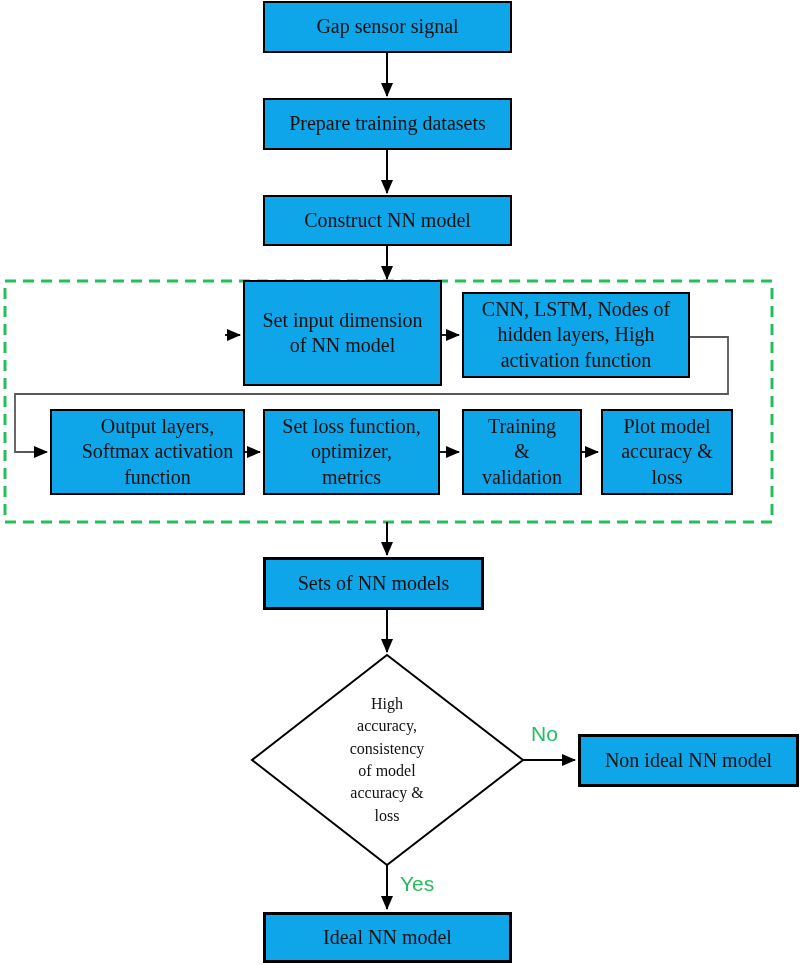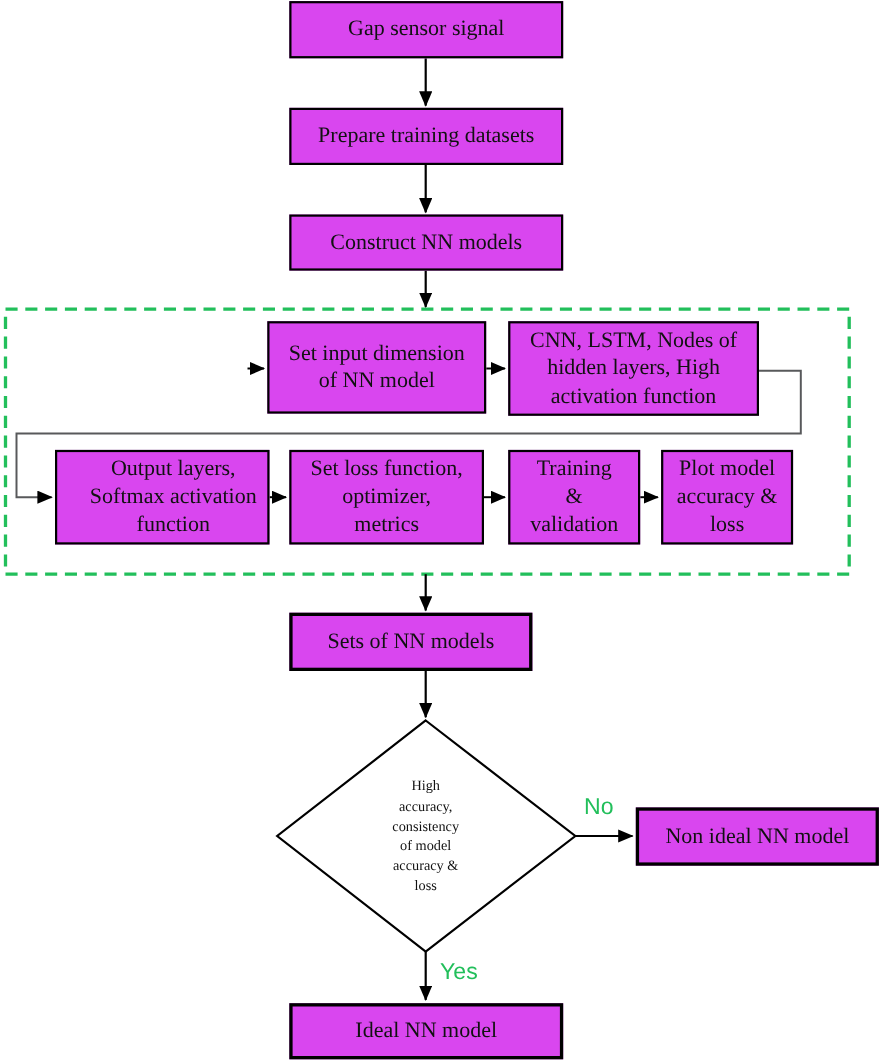--- a/index.html
+++ b/index.html
@@ -17,21 +17,21 @@
   .lines {
     position: absolute;
     left: 0;
     top: 0;
     width: 800px;
     height: 965px;
   }
   .node {
     position: absolute;
     box-sizing: border-box;
-    background: #d946ef;
+    background: #0ea5e9;
     border: 2px solid var(--box_border, #000);
     display: flex;
     align-items: center;
     justify-content: center;
     text-align: center;
     font-family: "Liberation Serif", "DejaVu Serif", serif;
     font-size: 20px;
     line-height: 1.27;
     color: #111111;
     white-space: pre-line;
@@ -42,21 +42,21 @@
     position: absolute;
     left: 297px;
     top: 678px;
     width: 180px;
     height: 164px;
     display: flex;
     align-items: center;
     justify-content: center;
     text-align: center;
     font-family: "Liberation Serif", "DejaVu Serif", serif;
-    font-size: 13px;
+    font-size: 16px;
     line-height: 1.4;
     color: #111111;
     white-space: pre-line;
   }
   .branch {
     position: absolute;
     font-family: "Liberation Sans", "DejaVu Sans", sans-serif;
     font-size: 21px;
     color: var(--green, #22bf5b);
   }
@@ -103,38 +103,38 @@
     <line class="arrow-thin" x1="440" y1="452" x2="459" y2="452" marker-end="url(#ah)"></line>
     <line class="arrow-thin" x1="582" y1="452" x2="598" y2="452" marker-end="url(#ah)"></line>
 
     <polygon class="diamond-shape" points="387,655 523,760 387,865 252,760"></polygon>
 
     <line class="arrow-thin" x1="523" y1="760" x2="575" y2="760" marker-end="url(#ah)"></line>
   </svg>
 
   <div class="node" style="left:263px; top:1px;   width:249px; height:52px;">Gap sensor signal</div>
   <div class="node" style="left:263px; top:98px;  width:249px; height:52px;">Prepare training datasets</div>
-  <div class="node" style="left:263px; top:195px; width:249px; height:51px;">Construct NN models</div>
+  <div class="node" style="left:263px; top:195px; width:249px; height:51px;">Construct NN model</div>
 
-  <div class="node" style="left:243px; top:292px; width:199px; height:84px;">Set input dimension
+  <div class="node" style="left:243px; top:280px; width:199px; height:106px;">Set input dimension
 of NN model</div>
   <div class="node" style="left:462px; top:292px; width:228px; height:86px;">CNN, LSTM, Nodes of
 hidden layers, High
 activation function</div>
 
   <div class="node" style="left:50px;  top:409px; width:195px; height:86px;padding-left:24px;">Output layers,
 Softmax activation
 function</div>
   <div class="node" style="left:263px; top:409px; width:177px; height:86px;">Set loss function,
 optimizer,
 metrics</div>
   <div class="node" style="left:462px; top:409px; width:120px; height:86px;">Training
 &amp;
 validation</div>
-  <div class="node" style="left:601px; top:409px; width:120px; height:86px;">Plot model
+  <div class="node" style="left:601px; top:409px; width:132px; height:86px;">Plot model
 accuracy &amp;
 loss</div>
 
   <div class="node thick" style="left:263px; top:557px; width:221px; height:53px;">Sets of NN models</div>
 
   <div class="diamond-label">High
 accuracy,
 consistency
 of model
 accuracy &amp;

